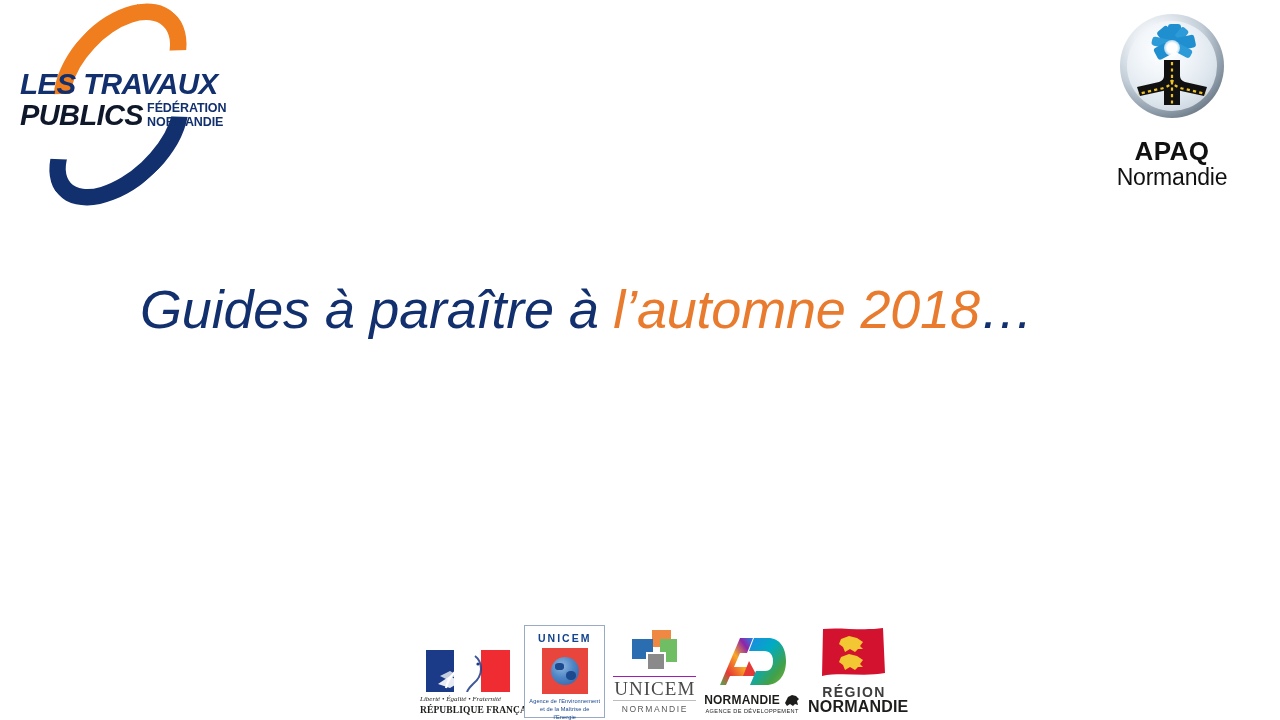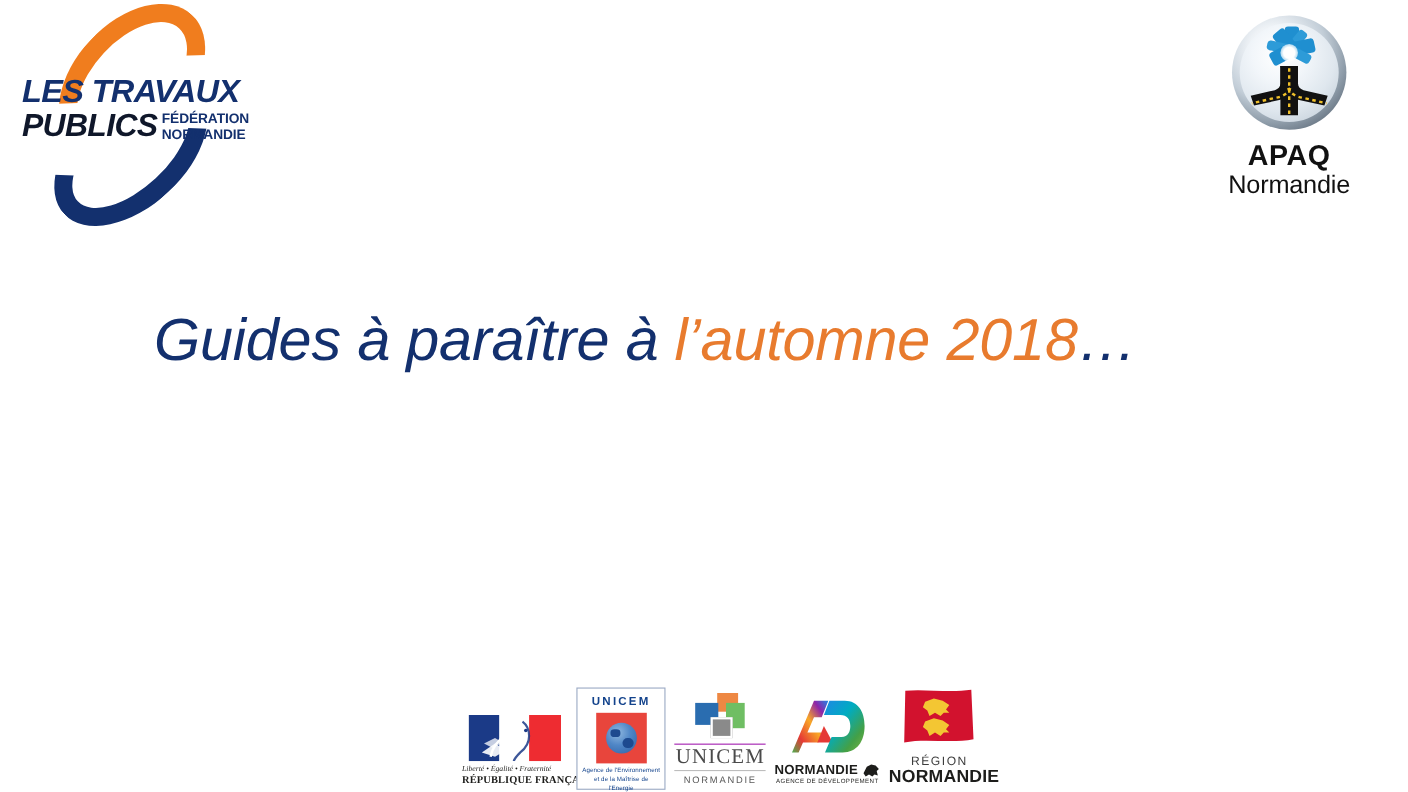--- a/index.html
+++ b/index.html
@@ -104,21 +104,21 @@
   .apaq-core {
     position: absolute; left: 24px; top: 18px;
     width: 16px; height: 16px; border-radius: 50%;
     background: radial-gradient(circle, #ffffff 0%, #ffffff 45%, rgba(255,255,255,0.2) 100%);
   }
   .apaq-road { position: absolute; left: 14px; top: 46px; width: 76px; height: 45px; }
   .apaq-label {
     font-family: "Liberation Sans", sans-serif;
     font-weight: bold; font-size: 26px; line-height: 27px;
     color: #111111; letter-spacing: 0.5px;
-    margin-top: 10px;
+    margin-top: 20px;
   }
   .apaq-sub {
     font-family: "Liberation Sans", sans-serif;
     font-weight: normal; font-size: 23px; line-height: 25px;
     color: #111111; letter-spacing: -0.2px;
   }
 
   
   .title-block {
     position: absolute; left: 140px; top: 272px;
@@ -243,22 +243,23 @@
     font-family: "Liberation Sans", sans-serif;
     font-size: 5.6px; line-height: 9px; color: #1d1d1b;
     letter-spacing: 0.4px;
   }
 
   
   .rn { width: 92px; text-align: center; padding-bottom: 2px; }
   .rn-flag { width: 70px; height: 54px; margin: 0 auto 2px auto; }
   .rn-region {
     font-family: "Liberation Sans", sans-serif;
-    font-size: 11px; line-height: 11px; color: #3d3d3d;
+    font-size: 14px; line-height: 11px; color: #3d3d3d;
     letter-spacing: 1.4px;
+    font-weight: bold;
   }
   .rn-word {
     font-family: "Liberation Sans", sans-serif;
     font-weight: bold; font-size: 16px; line-height: 18px;
     color: #1d1d1b; letter-spacing: 0.2px;
   }
 </style>
 </head>
 <body>
 

